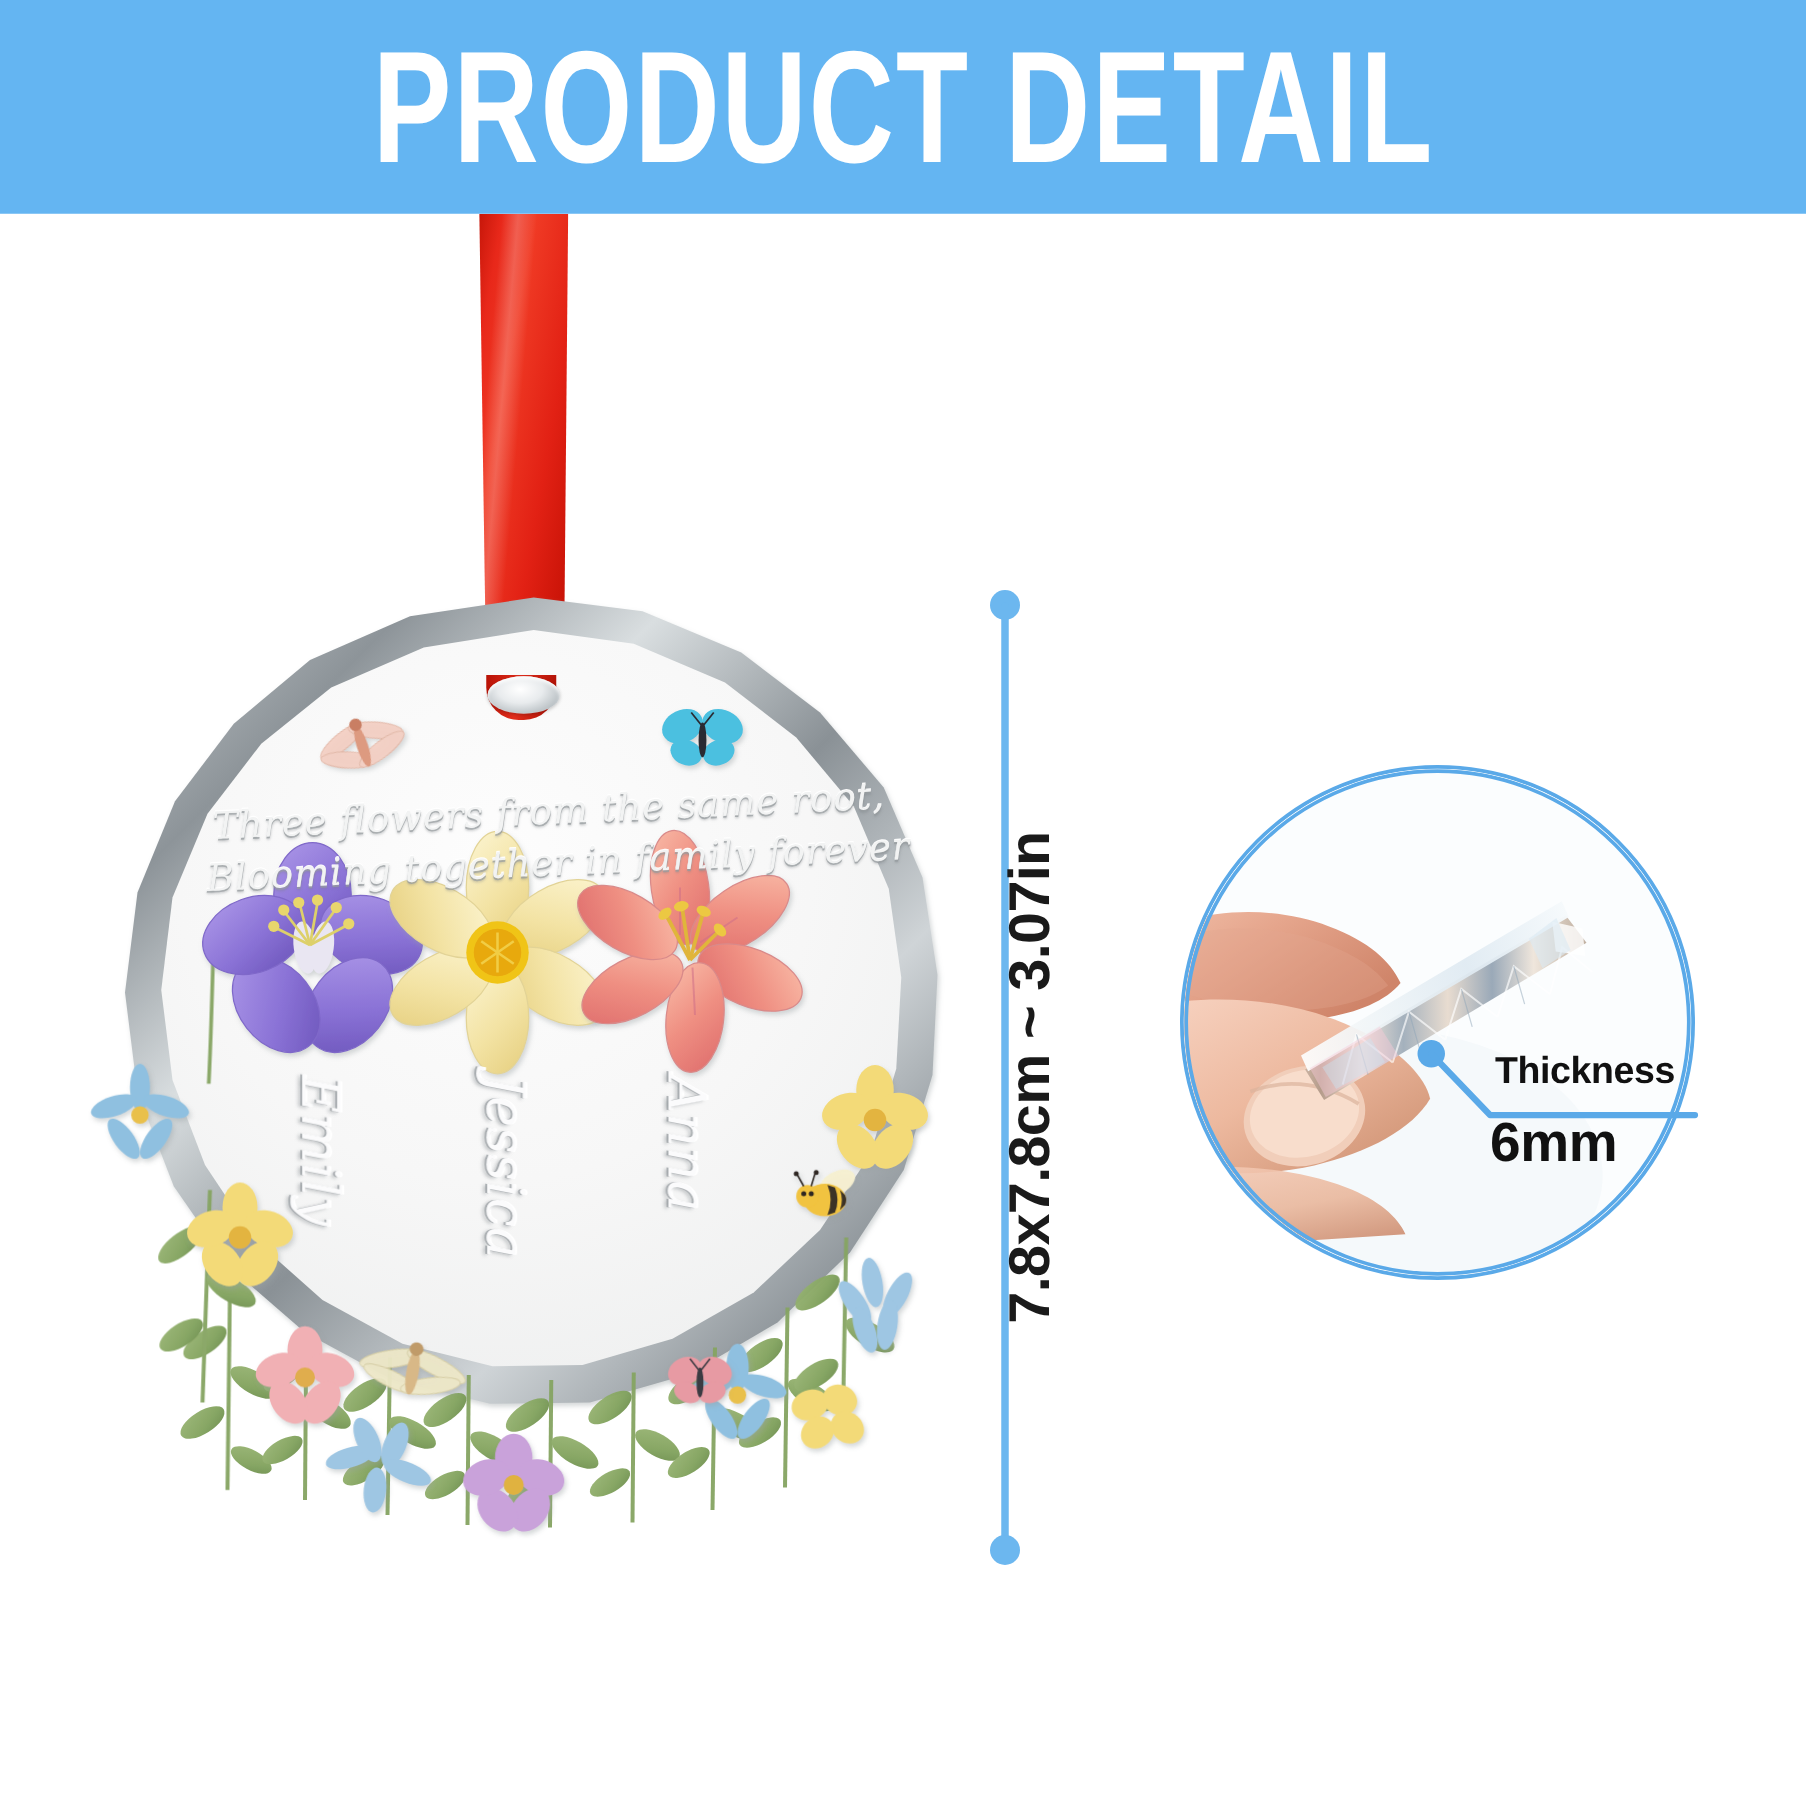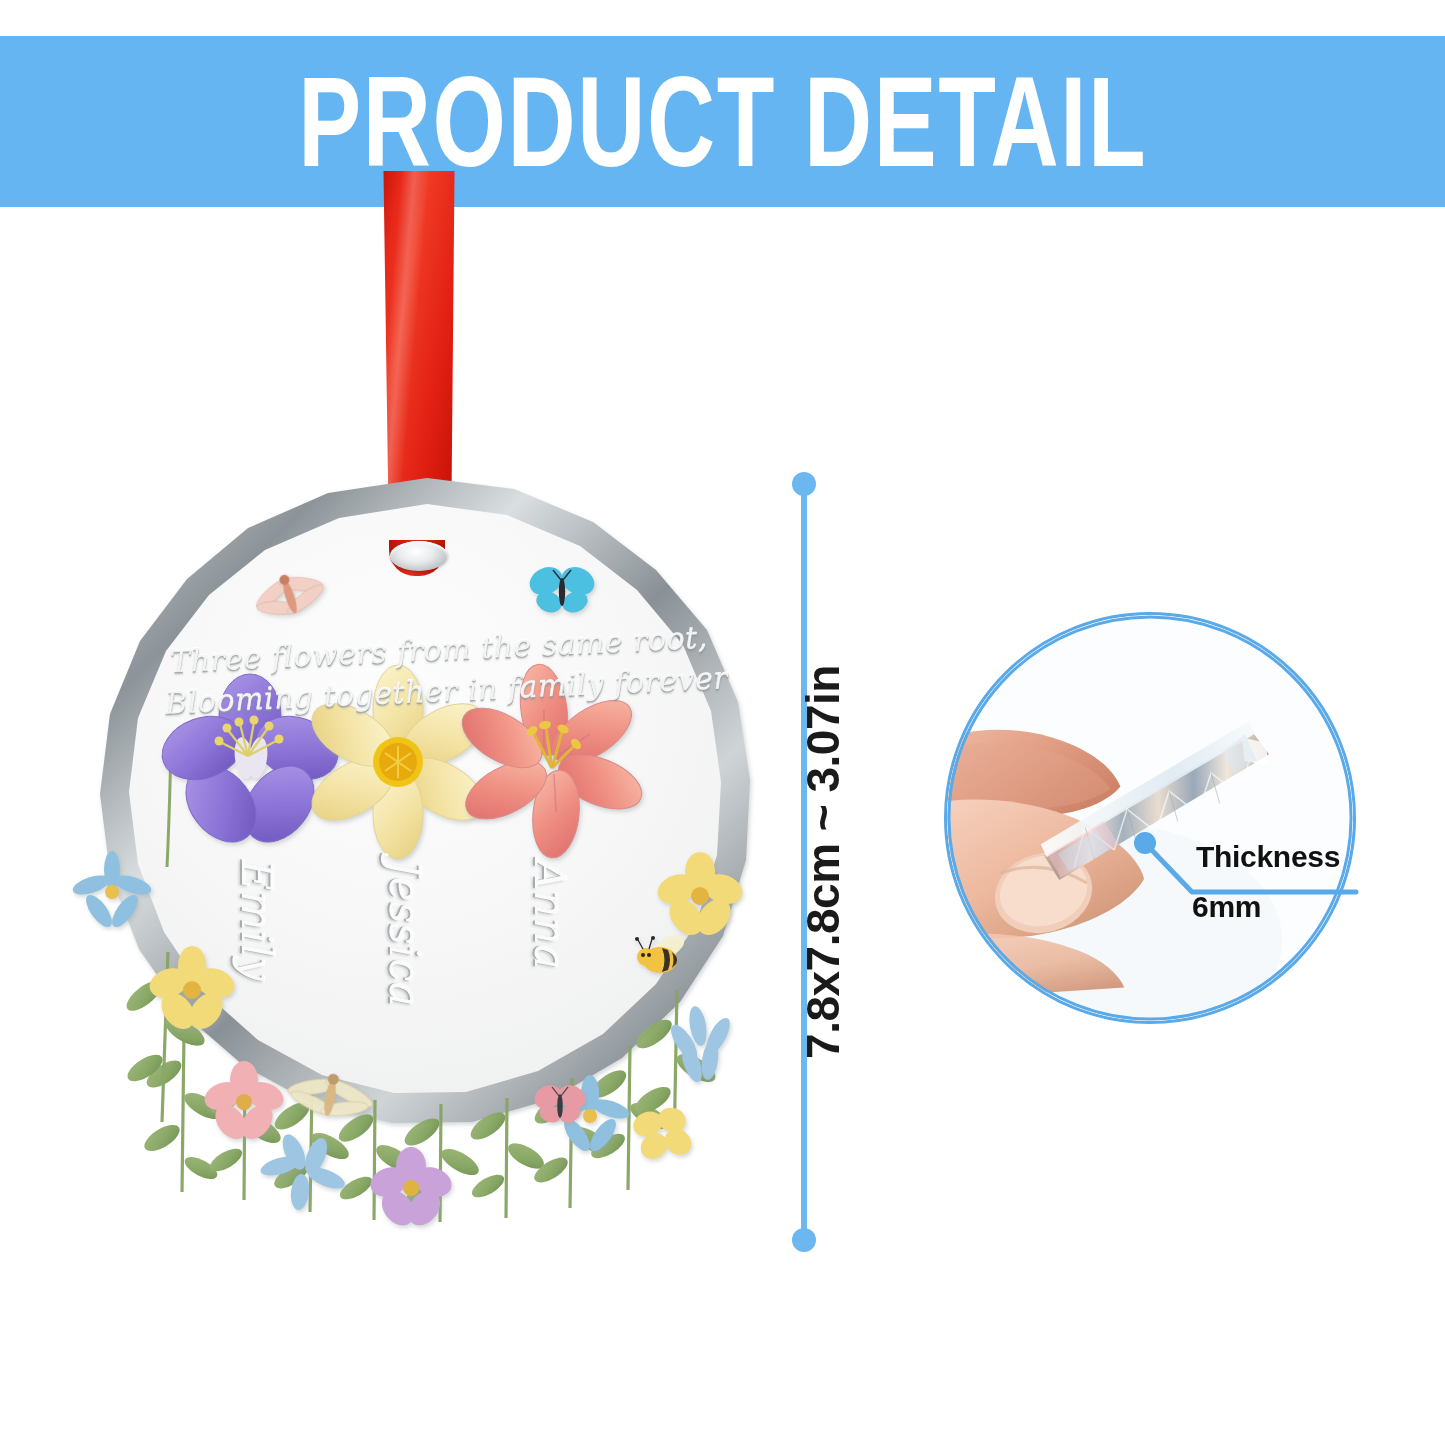--- a/index.html
+++ b/index.html
@@ -2,21 +2,21 @@
 <html><head>
 <meta charset="utf-8">
 <style>
   * { margin:0; padding:0; box-sizing:border-box; }
   html,body { width:1445px; height:1445px; background:#ffffff; overflow:hidden; }
   body { font-family:"Liberation Sans", sans-serif; position:relative; }
 
   
   #header-banner{
     position:absolute; left:0; top:0; width:1445px; height:171px;
-    background:#64b5f2; display:flex; align-items:center; justify-content:center;margin-top:36px;
+    background:#64b5f2; display:flex; align-items:center; justify-content:center;
   }
   #header-title{
     color:#ffffff; font-family:"Liberation Sans", sans-serif;
     font-weight:bold; font-size:118px; letter-spacing:2px;
     transform:scaleX(0.80) scaleY(1.08); transform-origin:center center;
     white-space:nowrap; line-height:1;
   }
 
   
   #ribbon{
@@ -93,21 +93,21 @@
   #inset-photo{ position:absolute; left:0; top:0; width:100%; height:100%; }
 
   #thickness-leader{ position:absolute; left:1120px; top:820px; width:260px; height:110px; pointer-events:none; }
   #thickness-label{
     position:absolute; left:1196px; top:840px;
     font-family:"Liberation Sans",sans-serif; font-weight:bold; font-size:30px;
     color:#111111; letter-spacing:-.3px; white-space:nowrap;
   }
   #thickness-value{
     position:absolute; left:1192px; top:890px;
-    font-family:"Liberation Sans",sans-serif; font-weight:bold; font-size:30px;
+    font-family:"Liberation Sans",sans-serif; font-weight:bold; font-size:44px;
     color:#111111; letter-spacing:-.3px; white-space:nowrap;
   }
 </style>
 </head>
 <body>
 
 <div id="header-banner">
   <div id="header-title">PRODUCT DETAIL</div>
 </div>
 

